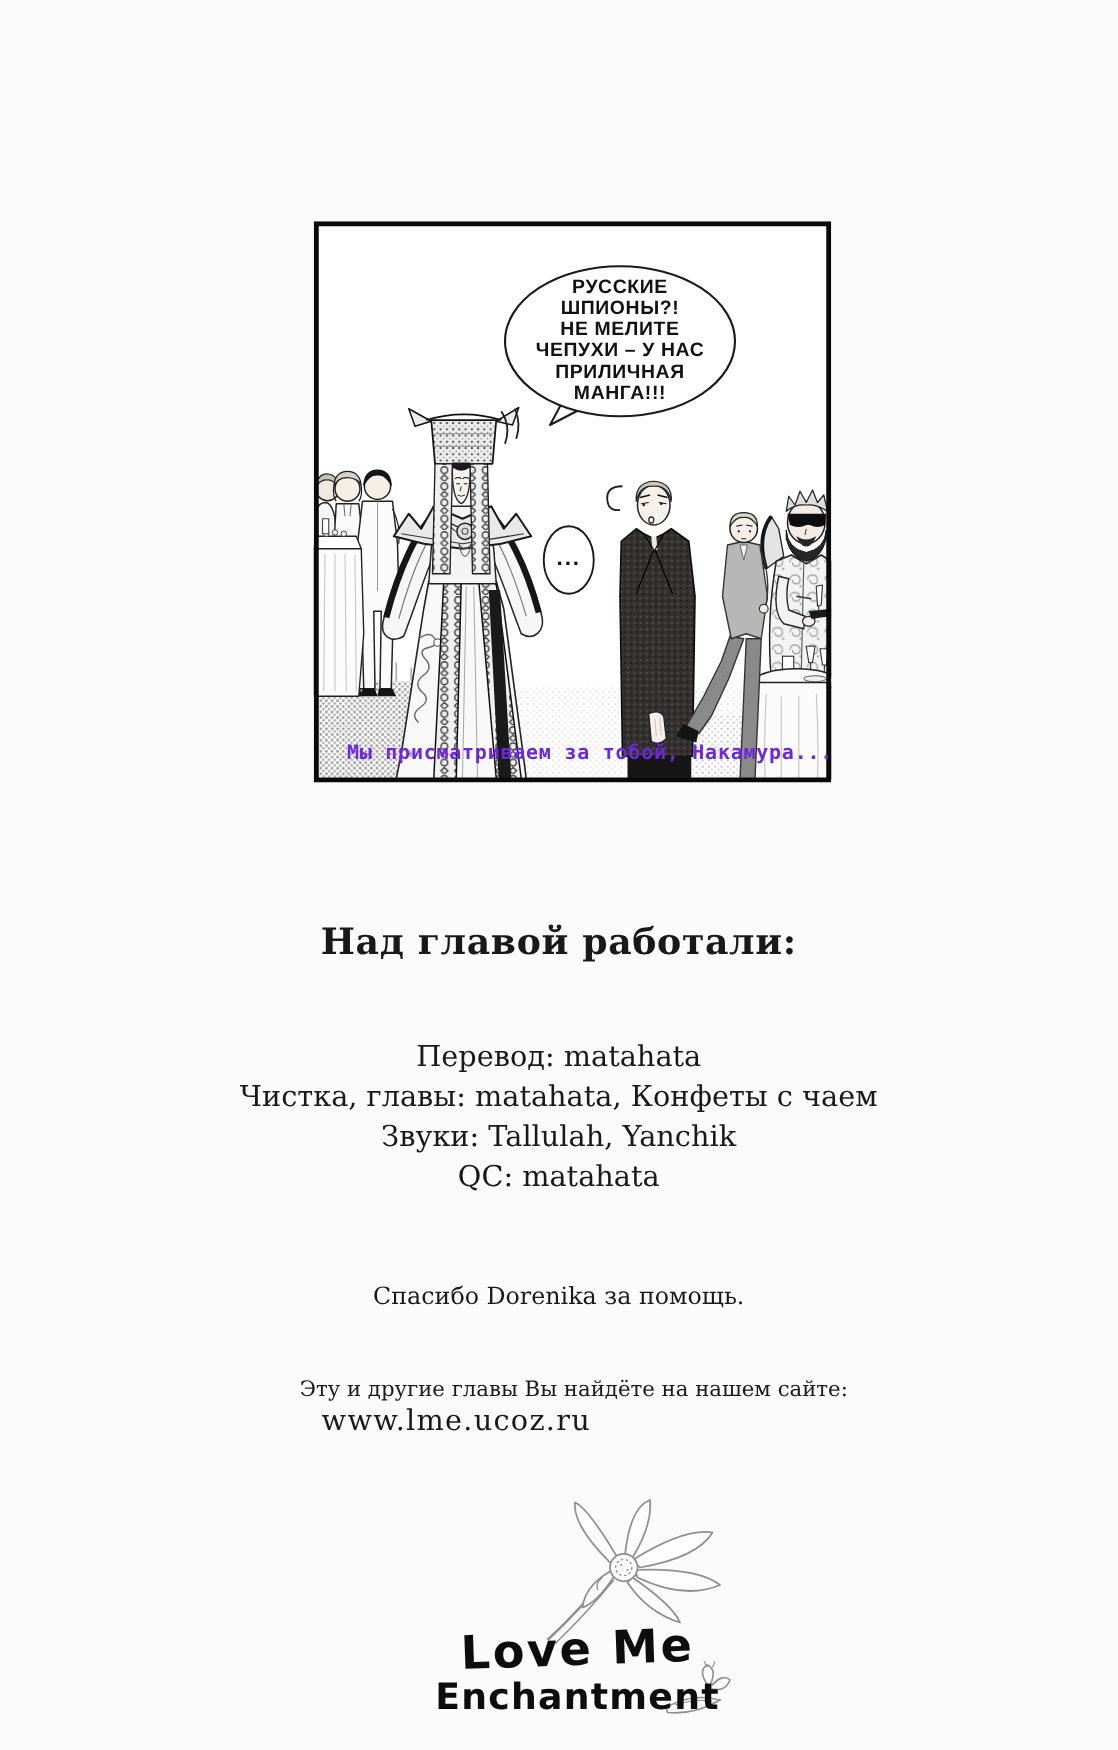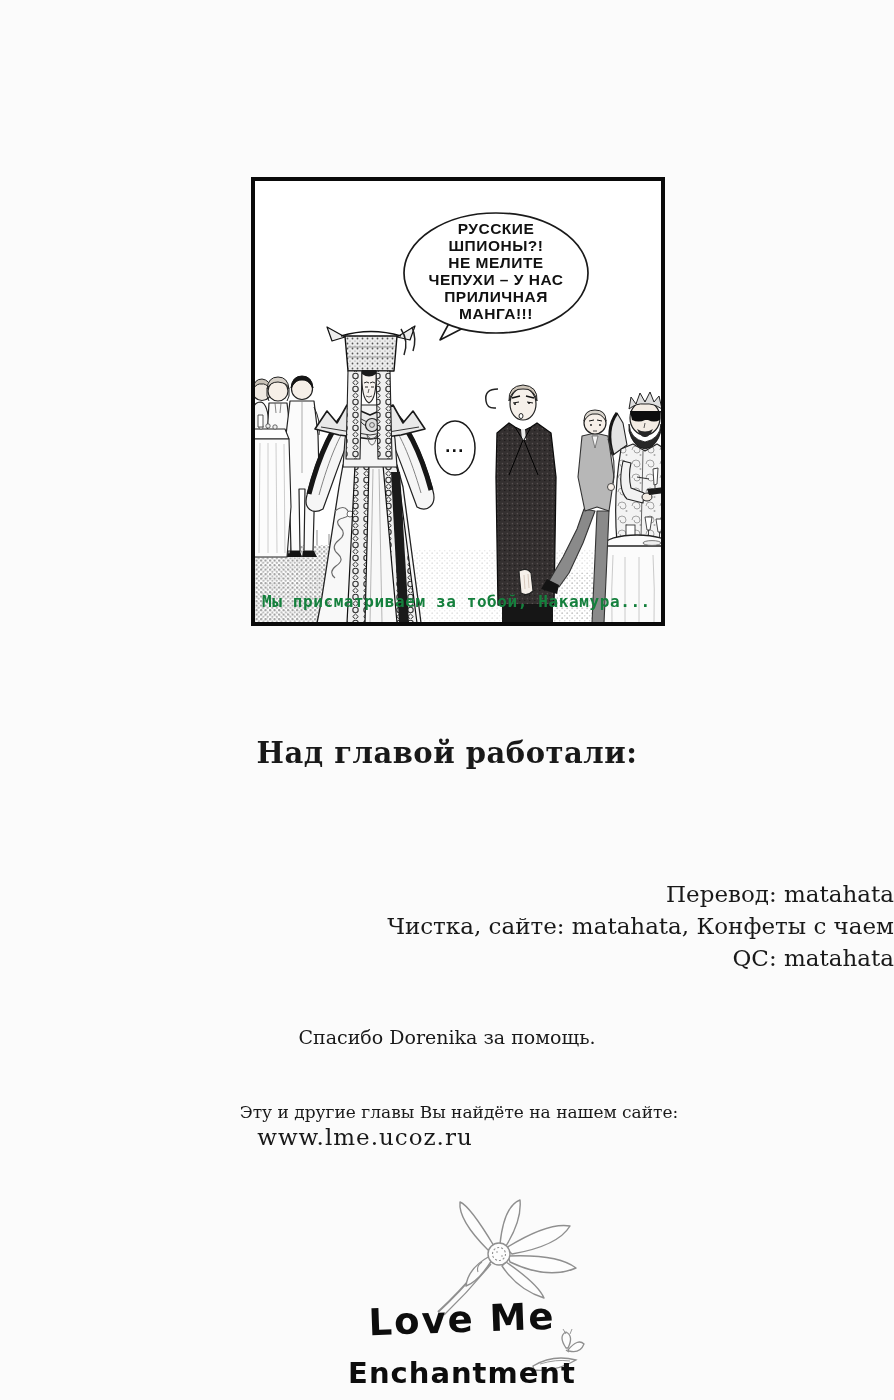--- a/index.html
+++ b/index.html
@@ -1,36 +1,36 @@
 <!DOCTYPE html>
 <html><head>
 <meta charset="utf-8">
 <style>
   html,body{margin:0;padding:0;background:#fbfbfb;}
   .page{position:relative;width:894px;height:1400px;background:#fbfbfb;overflow:hidden;
         font-family:"DejaVu Sans","Liberation Sans",sans-serif;color:#111;}
   .panel-wrap{position:absolute;left:251px;top:137px;width:414px;height:531px;margin-top:40px;}
-  .caption{position:absolute;left:262px;top:592px;width:420px;
+  .caption{position:absolute;left:262px;top:592px;width:420px;text-align:center;
            font-family:"DejaVu Sans Mono","Liberation Mono",monospace;font-weight:bold;
-           font-size:16px;letter-spacing:0.6px;color:#15803d;white-space:nowrap;}
+           font-size:16px;letter-spacing:0.6px;color:#6d28d9;white-space:nowrap;}
   .hand{font-family:"DejaVu Serif","Liberation Serif",serif;color:#191919;}
   .credits-title{position:absolute;left:0;top:736px;width:894px;text-align:center;
                  font-size:29px;font-weight:bold;letter-spacing:0.5px;}
-  .credits-lines{position:absolute;left:0;top:830px;width:894px;text-align:right;
-                 font-size:23px;line-height:32px;margin-top:48px;}
+  .credits-lines{position:absolute;left:0;top:830px;width:894px;text-align:center;
+                 font-size:23px;line-height:32px;}
   .thanks{position:absolute;left:0;top:1026px;width:894px;text-align:center;font-size:19px;}
   .site-note{position:absolute;left:12px;top:1102px;width:894px;text-align:center;font-size:17px;}
   .site-url{position:absolute;left:0;top:1124px;width:730px;text-align:center;
             font-size:23px;letter-spacing:1px;font-weight:500;}
   .flower-svg{position:absolute;left:408px;top:1198px;}
   .logo-text{position:absolute;left:297px;top:1299px;width:330px;text-align:center;
              font-family:"DejaVu Sans","Liberation Sans",sans-serif;color:#0d0d0d;}
   .logo-line1{font-size:37px;font-weight:800;letter-spacing:2px;line-height:42px;
               transform:rotate(-2deg);}
-  .logo-line2{font-size:29px;font-weight:800;letter-spacing:1px;line-height:33px;margin-top:16px;}
+  .logo-line2{font-size:29px;font-weight:800;letter-spacing:1px;line-height:33px;}
 </style>
 </head>
 <body>
 
 <div class="page">
 
   <div class="panel-wrap">
     <svg width="414" height="449" viewBox="0 0 414 449">
       <defs>
         <pattern id="ht" width="5" height="5" patternUnits="userSpaceOnUse">
@@ -237,21 +237,22 @@
       <rect x="2" y="2" width="410" height="445" fill="none" stroke="#0a0a0a" stroke-width="4"></rect>
     </svg>
   </div>
 
   <div class="caption">Мы присматриваем за тобой, Накамура...</div>
 
   <div class="hand credits-title">Над главой работали:</div>
 
   <div class="hand credits-lines">
     <div>Перевод: matahata</div>
-    <div>Чистка, сайте: matahata, Конфеты с чаем</div>
+    <div>Чистка, главы: matahata, Конфеты с чаем</div>
+    <div>Звуки: Tallulah, Yanchik</div>
     <div>QC: matahata</div>
   </div>
 
   <div class="hand thanks">Спасибо Dorenika за помощь.</div>
 
   <div class="hand site-note">Эту и другие главы Вы найдёте на нашем сайте:</div>
   <div class="hand site-url">www.lme.ucoz.ru</div>
 
   <svg class="flower-svg" width="200" height="185" viewBox="0 0 200 185">
     <g fill="#fdfdfd" stroke="#8f8f8f" stroke-width="1.4" stroke-linejoin="round">

